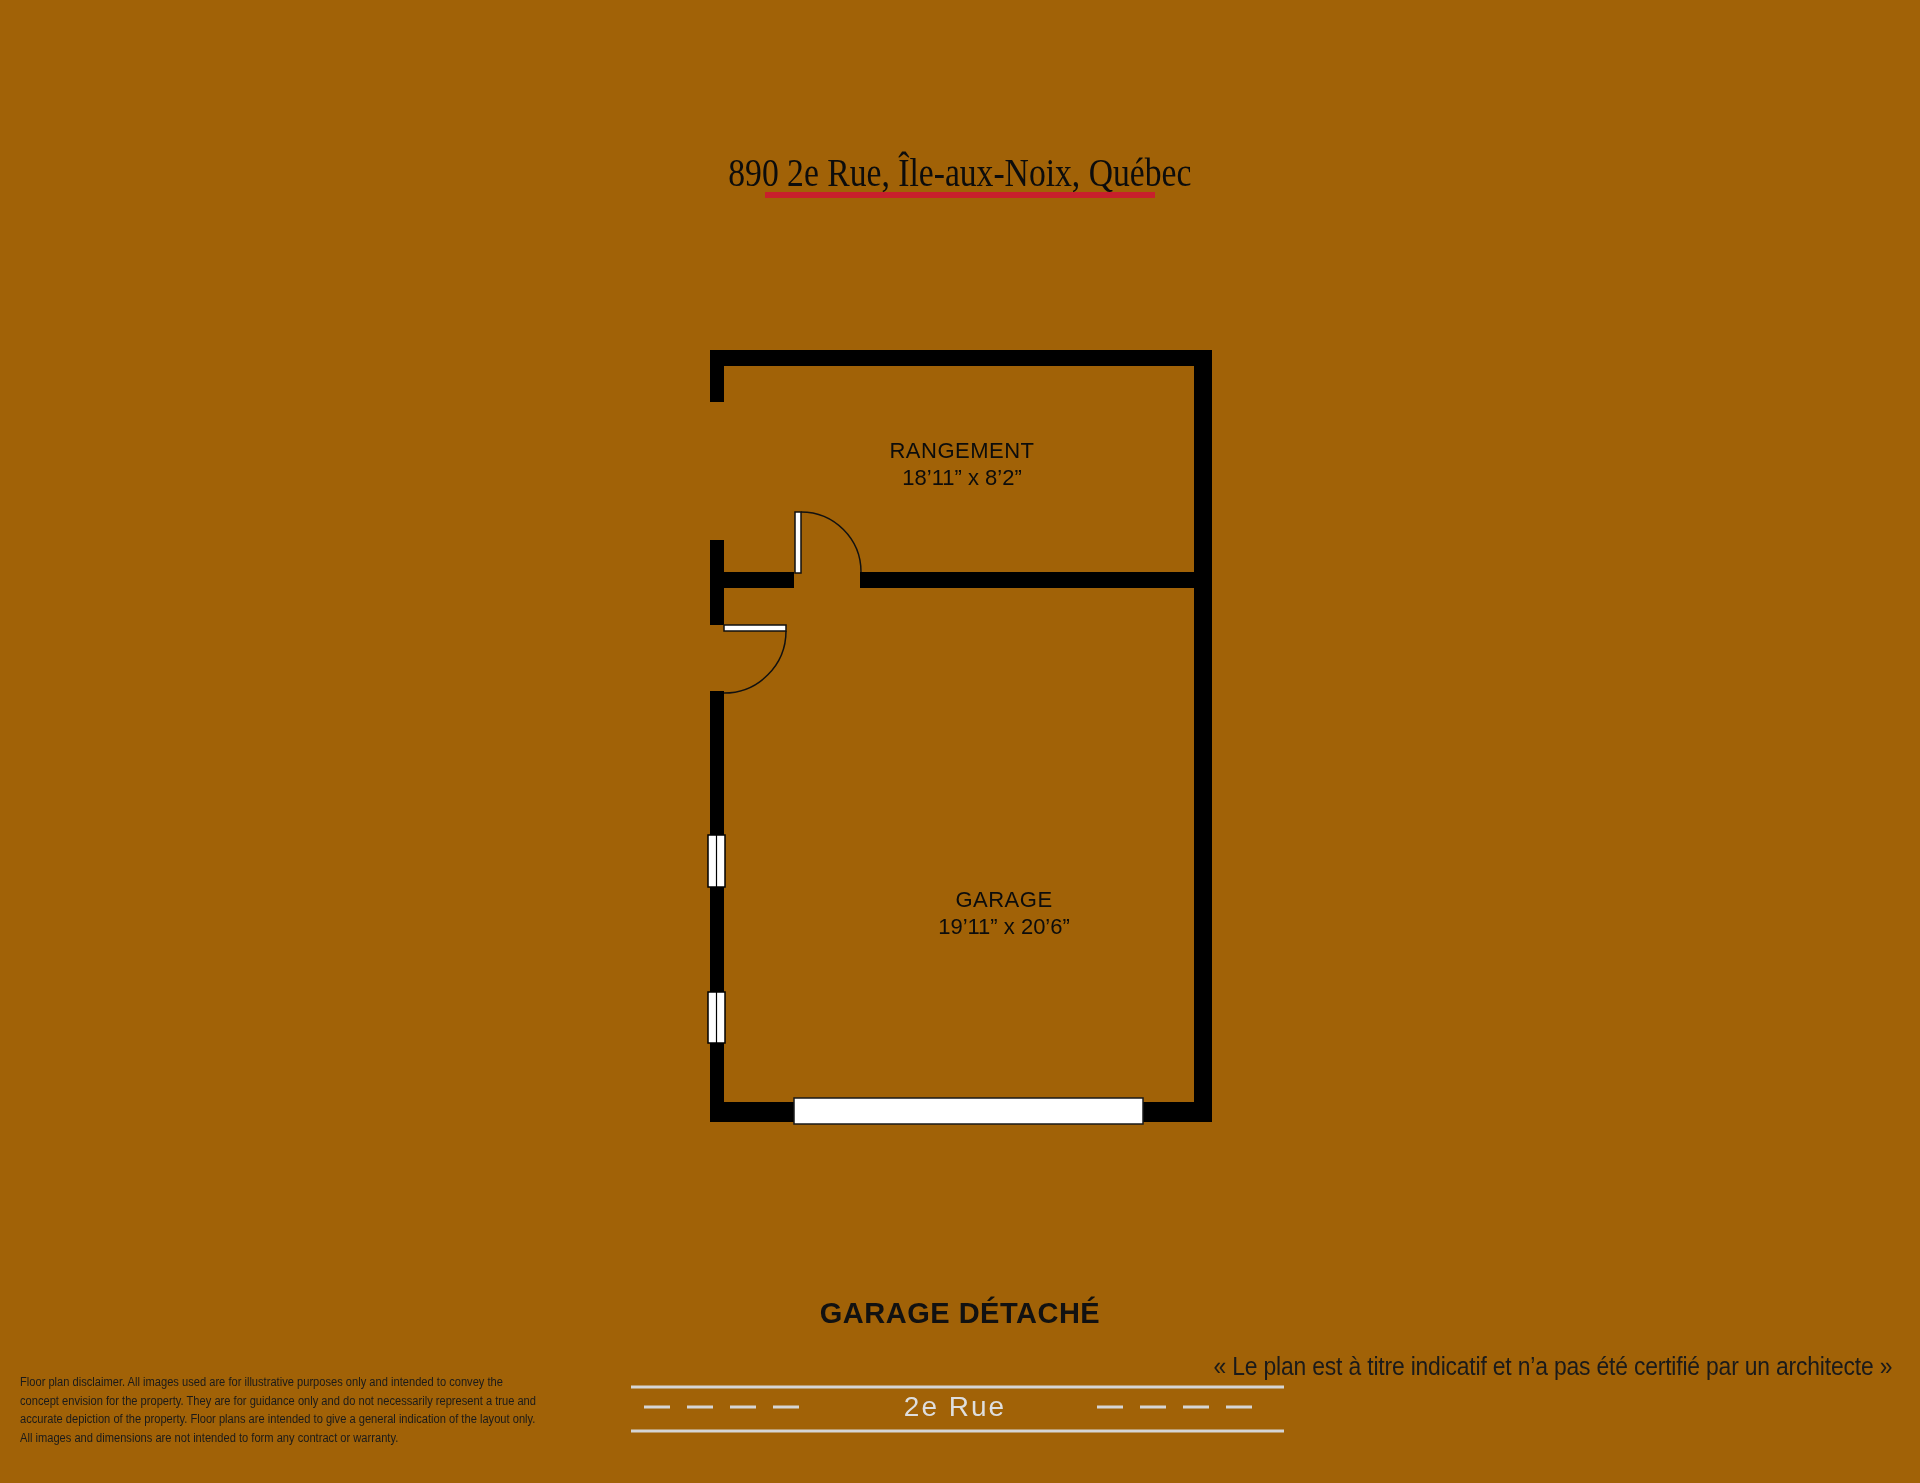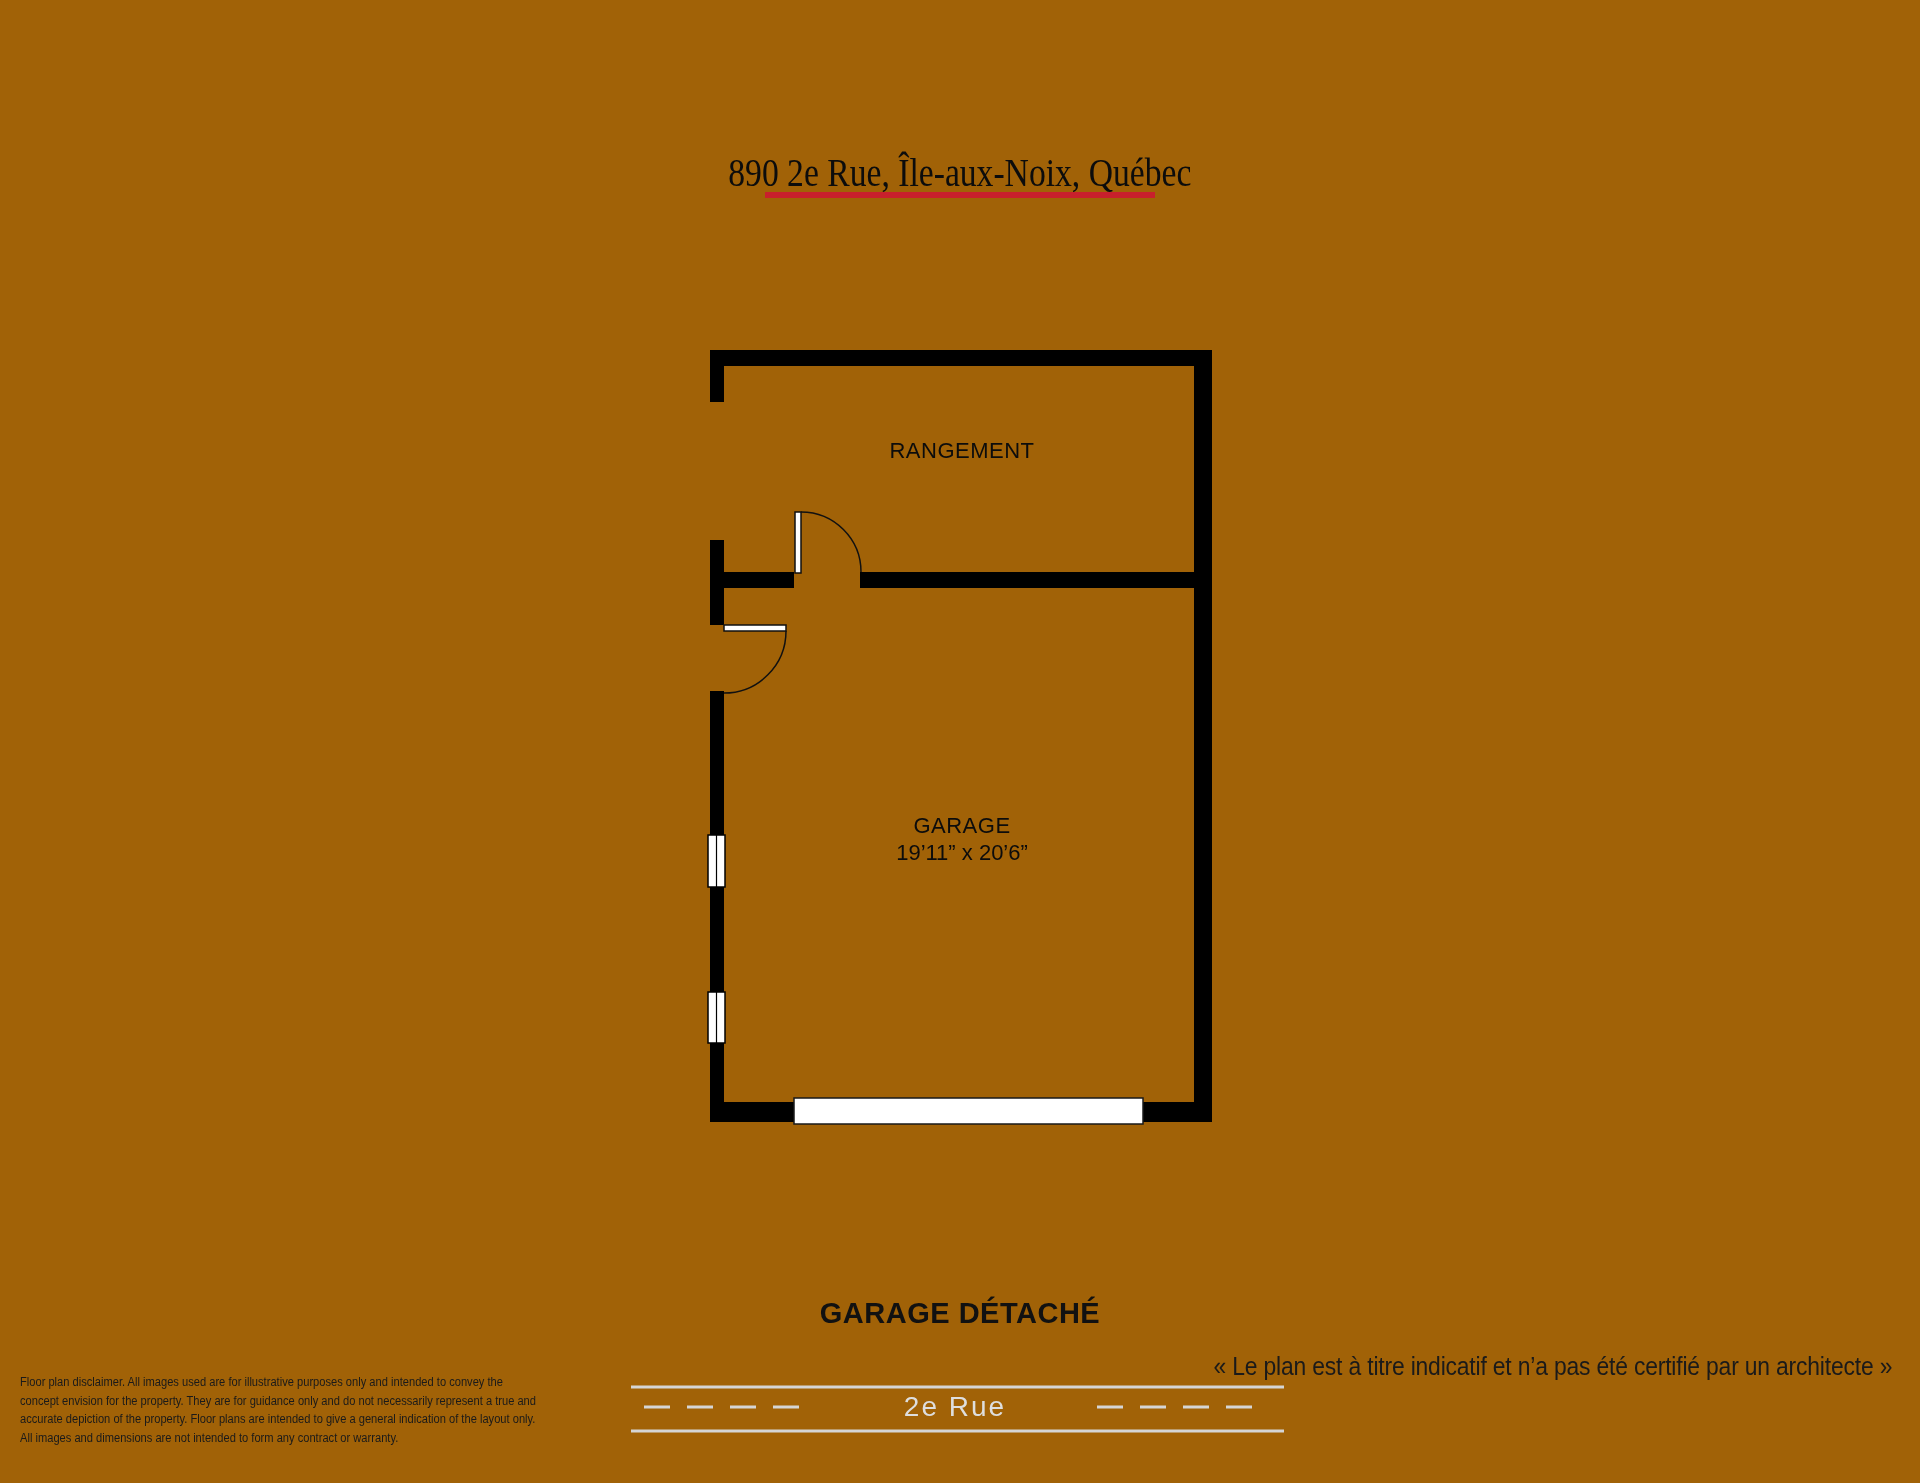--- a/index.html
+++ b/index.html
@@ -146,23 +146,24 @@
     <g>
       <line x1="631" y1="1387" x2="1284" y2="1387" stroke="#d5d5d5" stroke-width="3"></line>
       <line x1="631" y1="1431" x2="1284" y2="1431" stroke="#d5d5d5" stroke-width="3"></line>
       <line x1="644" y1="1407" x2="800" y2="1407" stroke="#d5d5d5" stroke-width="3" stroke-dasharray="26 17"></line>
       <line x1="1097" y1="1407" x2="1253" y2="1407" stroke="#d5d5d5" stroke-width="3" stroke-dasharray="26 17"></line>
     </g>
   </svg>
 
   <div class="abs room-label" style="left:724px; top:437px; width:476px;text-align:center;">
     <div class="room-name">RANGEMENT</div>
+    <div class="room-dims">18’11” x 8’2”</div>
   </div>
 
-  <div class="abs room-label" style="left:724px; top:812px; width:476px;">
+  <div class="abs room-label" style="left:724px; top:886px; width:476px;padding-left:42px;">
     <div class="room-name">GARAGE</div>
     <div class="room-dims">19’11” x 20’6”</div>
   </div>
 
   <div class="abs caption">GARAGE DÉTACHÉ</div>
 
   <div class="abs note">« Le plan est à titre indicatif et n’a pas été certifié par un architecte »</div>
 
   <div class="abs street-label">2e Rue</div>
 

